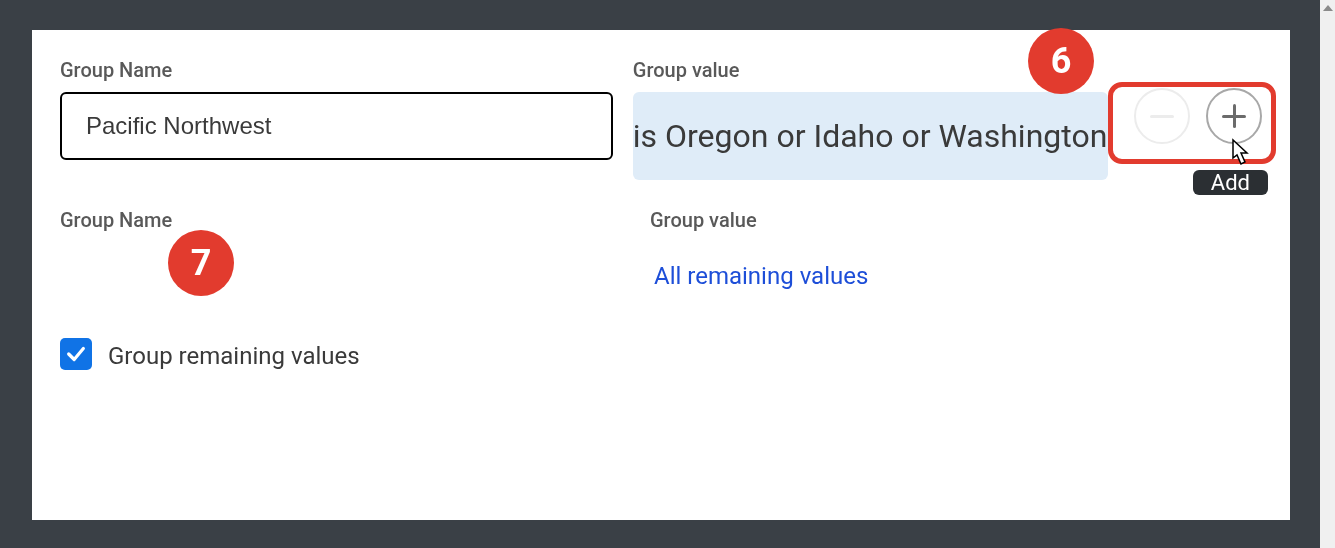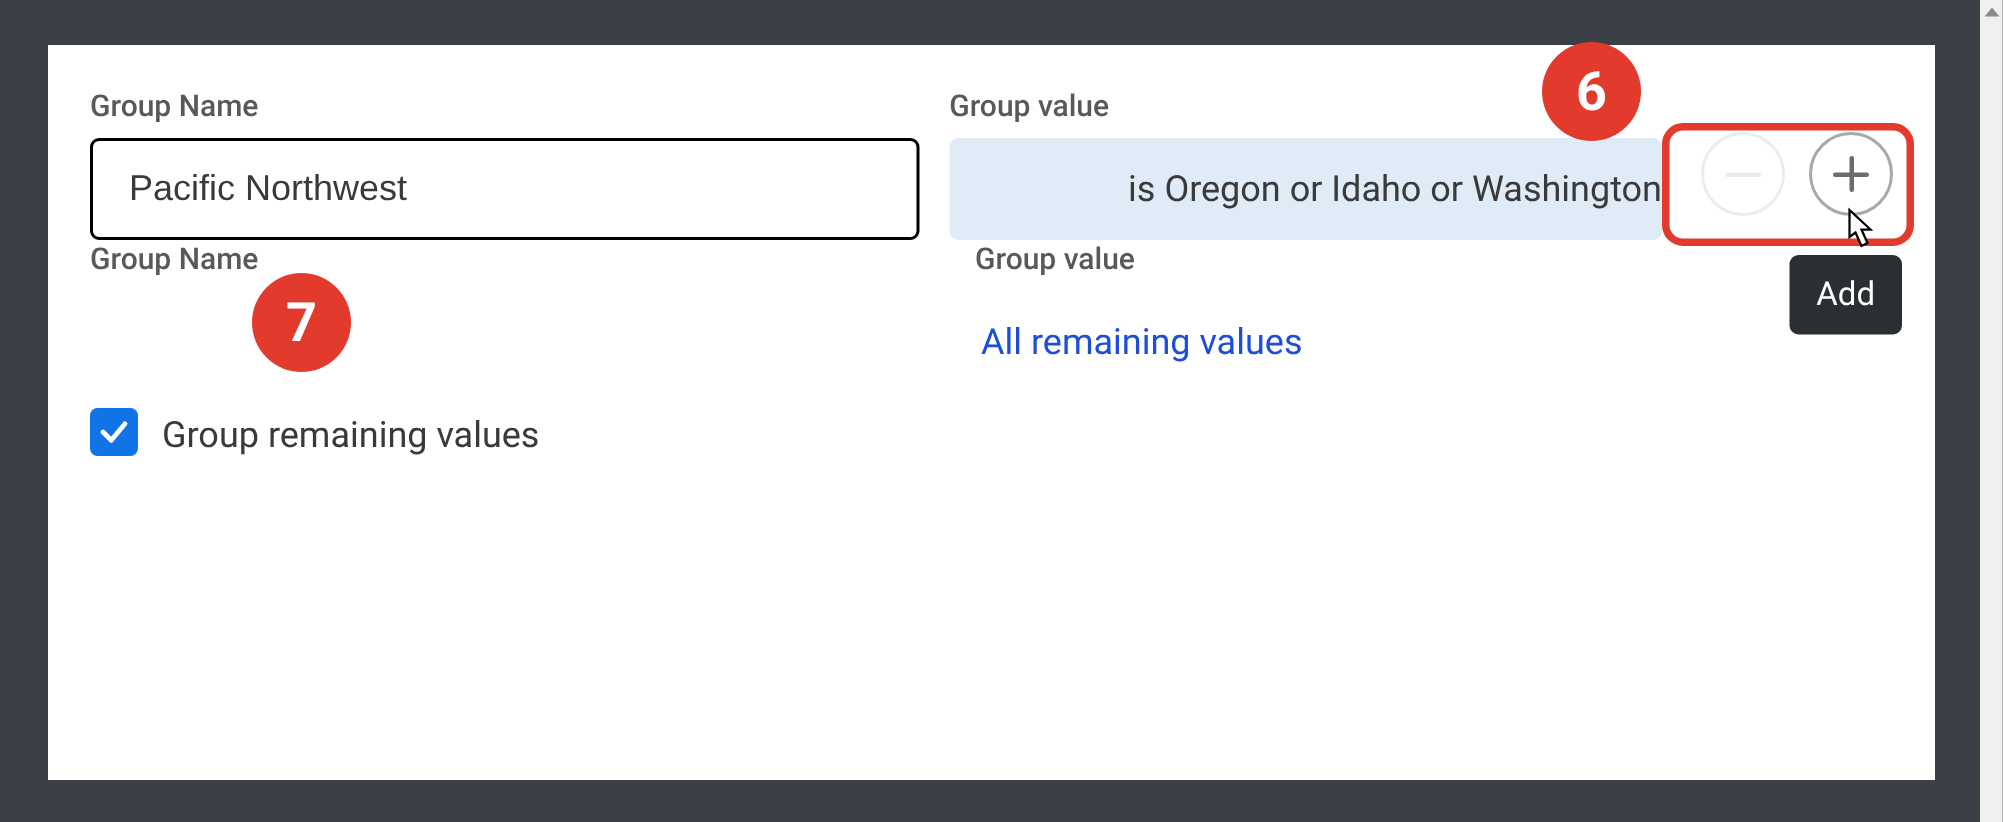--- a/index.html
+++ b/index.html
@@ -27,20 +27,21 @@
     .instruction {
       font-size: 22px;
       color: #3a3a3a;
       margin-bottom: 30px;
       font-weight: 400;
     }
     .group-row {
       display: flex;
       align-items: flex-start;
       gap: 20px;
+      margin-bottom: 28px;
       position: relative;
     }
     .col {
       display: flex;
       flex-direction: column;
     }
     .col-name {
       width: 570px;
     }
     .col-value {
@@ -58,27 +59,27 @@
       border: 2px solid #000000;
       border-radius: 6px;
       font-size: 24px;
       padding: 0 24px;
       color: #3a3a3a;
       background: #fff;
       outline: none;
     }
     .value-display {
       width: 100%;
-      height: 68px;
+      height: 88px;
       border-radius: 6px;
       background: #dfecf8;
       display: flex;
       align-items: center;
-      justify-content: flex-end;
-      font-size: 24px;
+      justify-content: flex-start;
+      font-size: 32px;
       color: #3a3a3a;
     }
     .value-text {
       font-size: 24px;
       color: #1d4ed8;
       line-height: 68px;
       padding-left: 4px;
     }
     .btn-group-outline {
       position: absolute;
@@ -179,21 +180,21 @@
       font-size: 24px;
       color: #3a3a3a;
     }
     .tooltip {
       position: absolute;
       right: -6px;
       top: 112px;
       background: #2b2f33;
       color: #fff;
       font-size: 22px;
-      padding: 14px 18px;
+      padding: 0 18px;
       border-radius: 6px;
       z-index: 20;
     }
     .cursor-icon {
       position: absolute;
       right: 8px;
       top: 80px;
       z-index: 25;
       pointer-events: none;
     }

